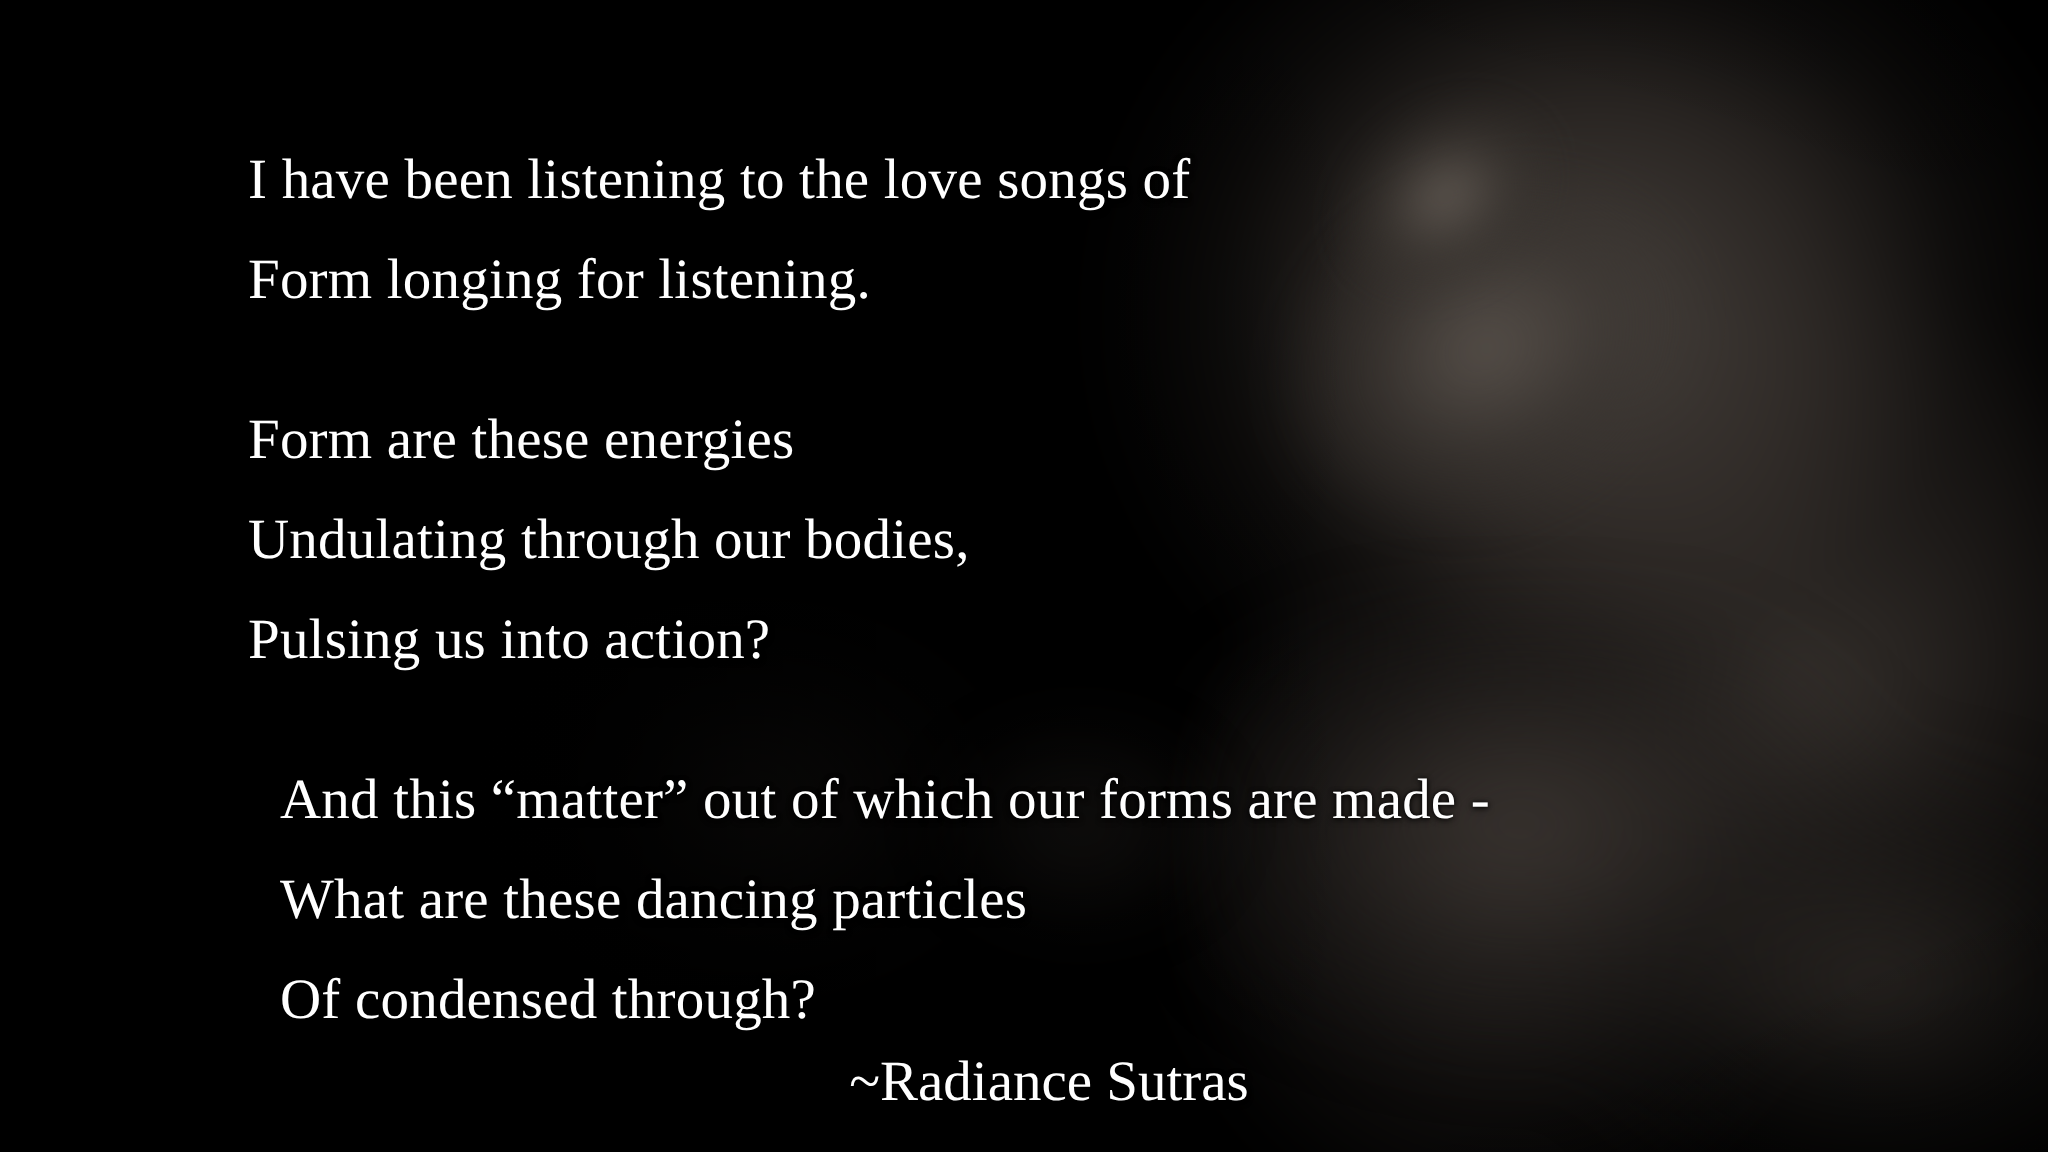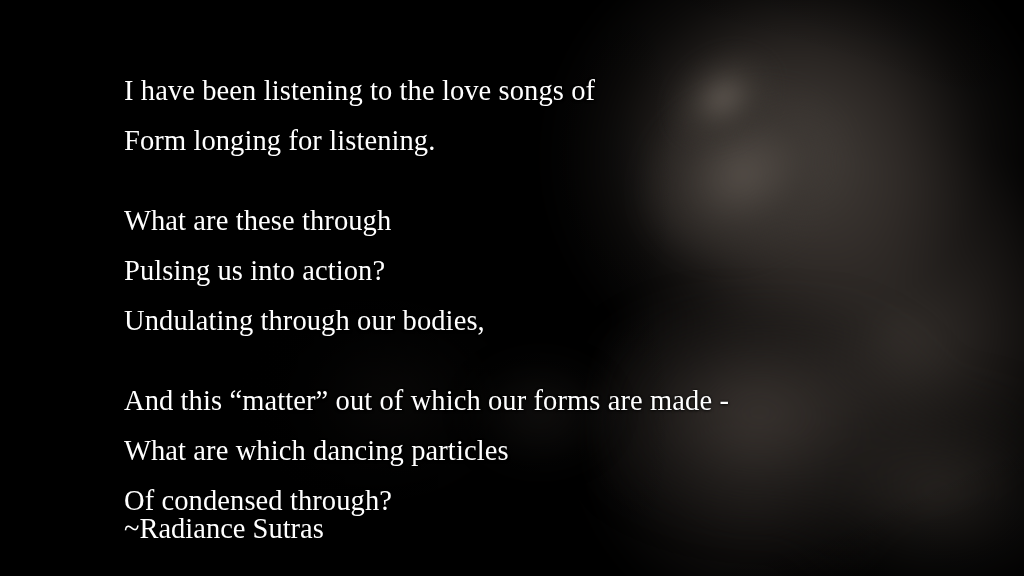--- a/index.html
+++ b/index.html
@@ -115,37 +115,38 @@
     left: 124px;
     top: 66px;
     width: 810px;
   }
 
   .stanza {
     margin: 0 0 30px 0;
   }
   .stanza:last-of-type {
     margin-bottom: 0;
+    margin-left: 16px;
   }
 
   .poem-line {
     color: #ffffff;
     font-size: 28.5px;
     line-height: 50px;
     letter-spacing: 0.1px;
     white-space: pre;
     text-shadow: 0 0 2px rgba(0,0,0,0.85), 0 1px 3px rgba(0,0,0,0.7);
   }
 
   #attribution {
     position: absolute;
     left: 124px;
-    top: 508px;
+    top: 521px;
     width: 801px;
-    text-align: left;
+    text-align: center;
     color: #ffffff;
     font-size: 28.5px;
     line-height: 42px;
     white-space: pre;
     text-shadow: 0 0 2px rgba(0,0,0,0.85), 0 1px 3px rgba(0,0,0,0.7);
   }
 </style>
 </head>
 <body>
 
@@ -161,28 +162,28 @@
   <div class="bg-layer" id="bg-vignette"></div>
 
   <div id="quote-block">
 
     <div class="stanza">
       <div class="poem-line">I have been listening to the love songs of</div>
       <div class="poem-line">Form longing for listening.</div>
     </div>
 
     <div class="stanza">
-      <div class="poem-line">What are these through</div>
+      <div class="poem-line">Form are these energies</div>
+      <div class="poem-line">Undulating through our bodies,</div>
       <div class="poem-line">Pulsing us into action?</div>
-      <div class="poem-line">Undulating through our bodies,</div>
     </div>
 
     <div class="stanza">
       <div class="poem-line">And this “matter” out of which our forms are made -</div>
-      <div class="poem-line">What are which dancing particles</div>
+      <div class="poem-line">What are these dancing particles</div>
       <div class="poem-line">Of condensed through?</div>
     </div>
 
   </div>
 
   <div id="attribution">~Radiance Sutras</div>
 
 </div>
 
 </body></html>

